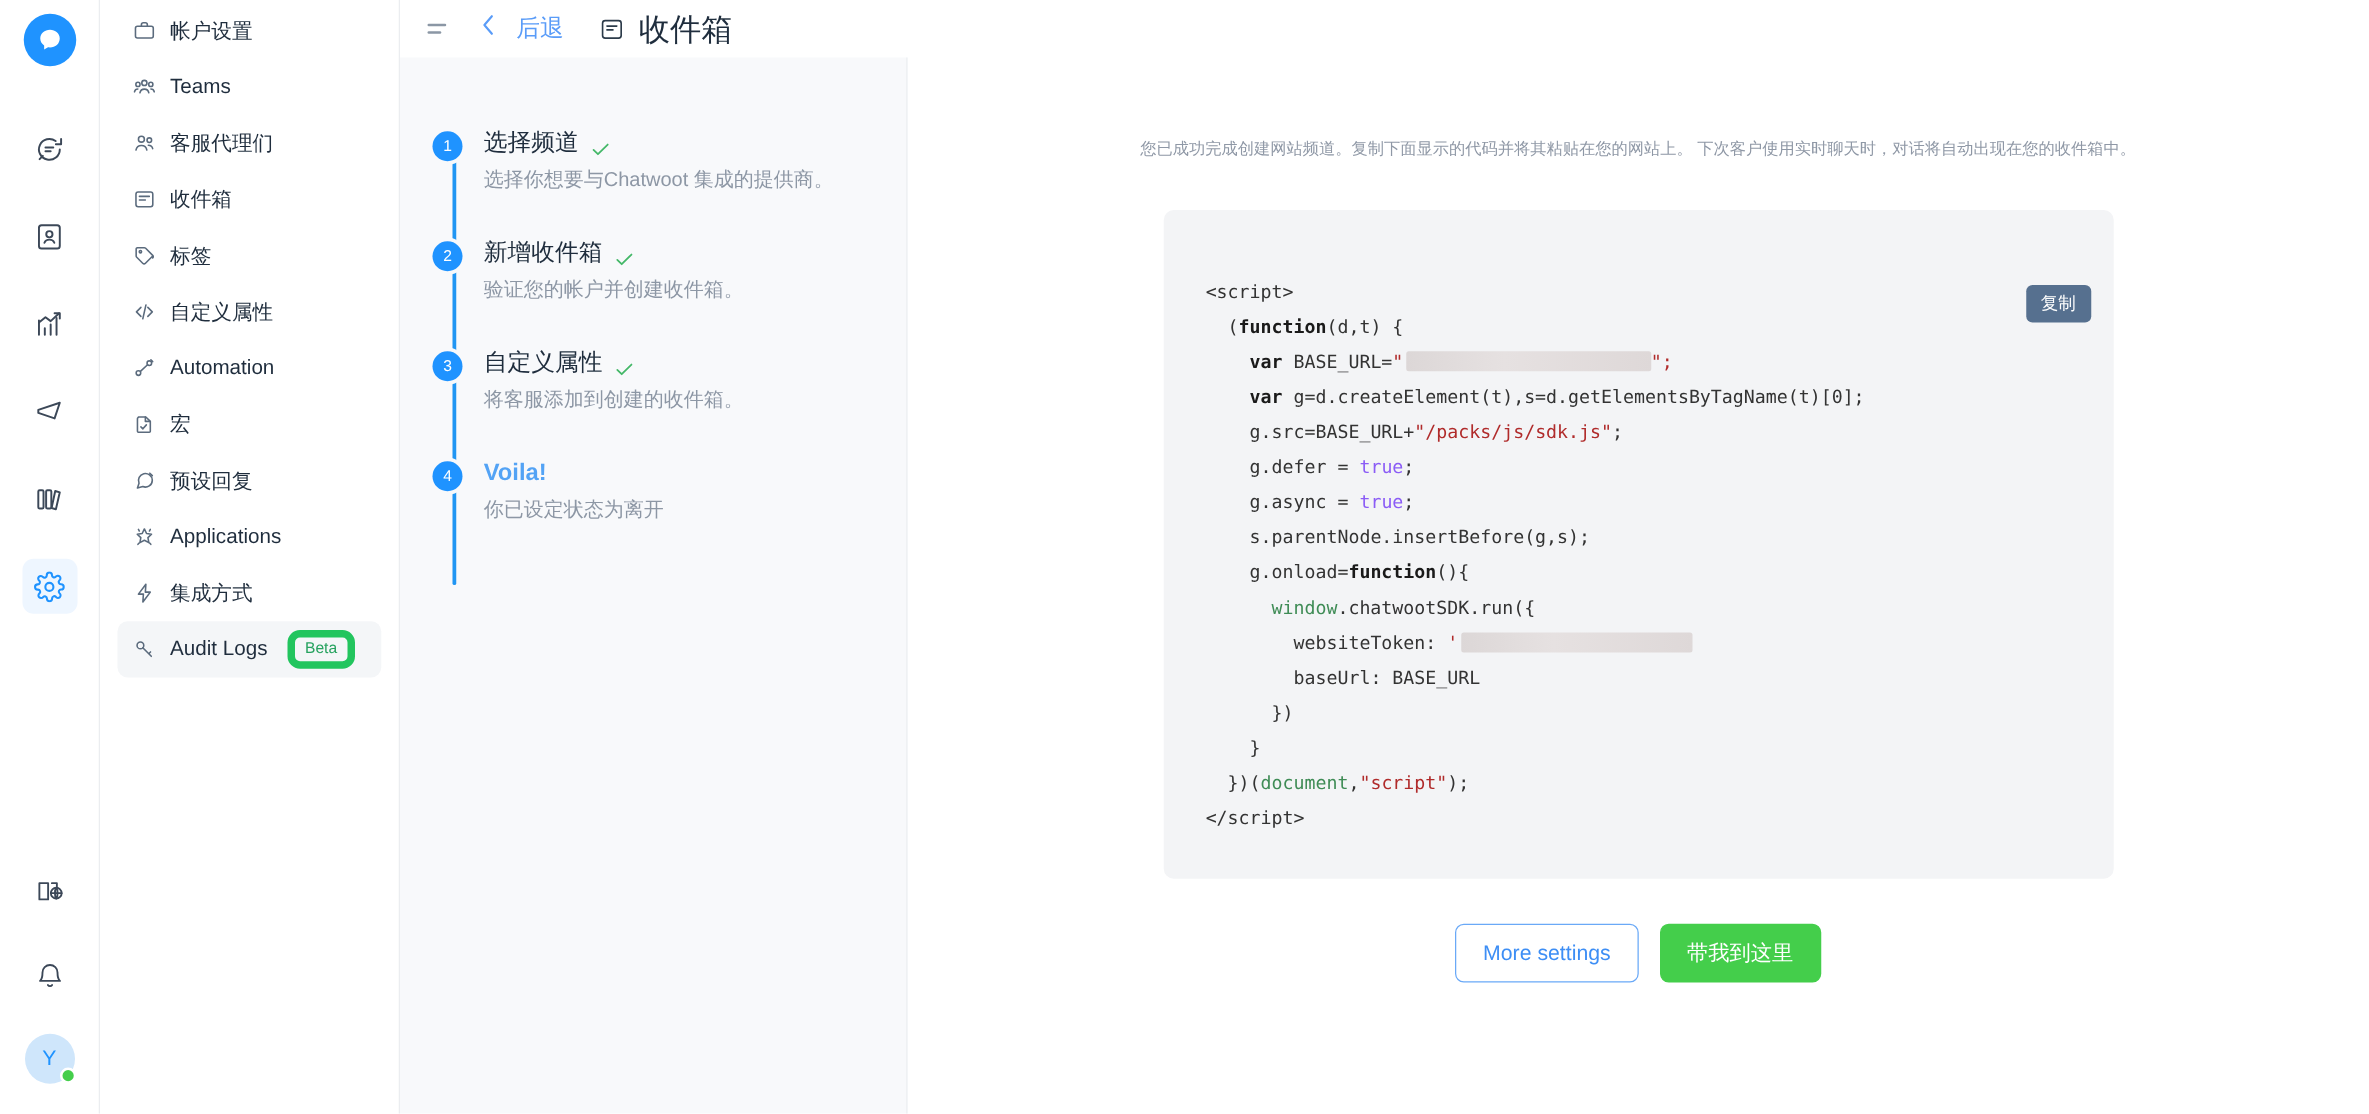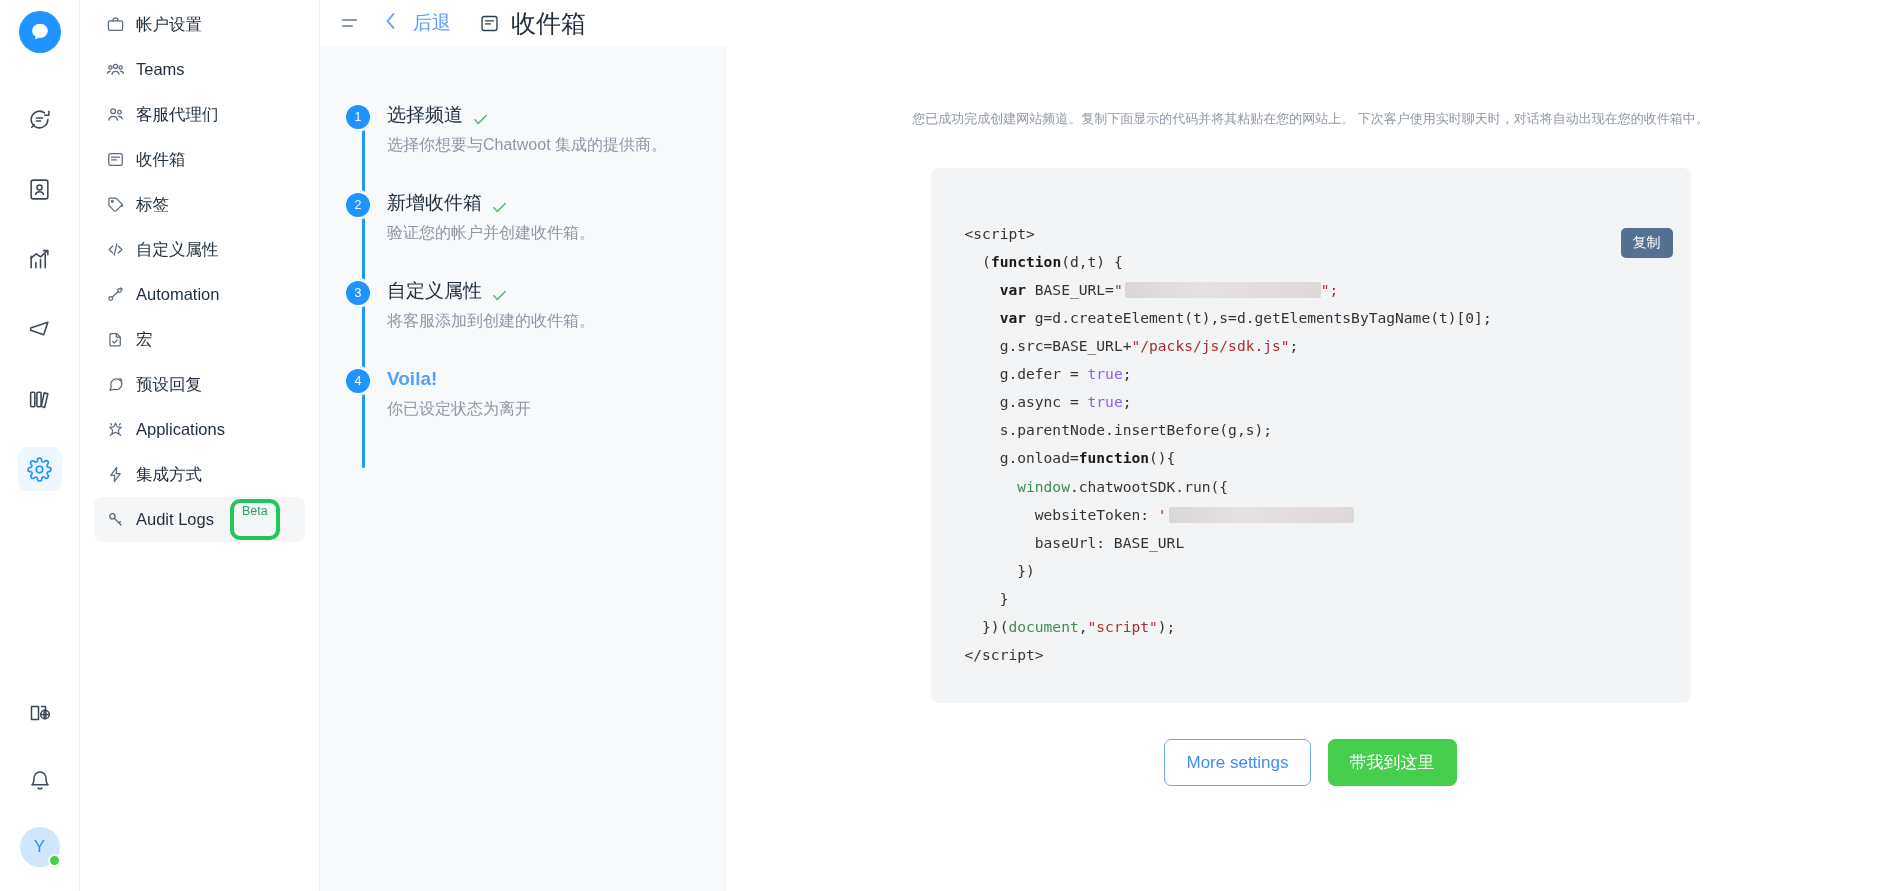--- a/index.html
+++ b/index.html
@@ -57,22 +57,22 @@
   .nav-item {
     display: flex; align-items: center; gap: 11px;
     height: 45px; margin: 0 14px; padding: 0 12px;
     border-radius: 8px; cursor: pointer;
     color: #1f2d3d; font-size: 16.5px; white-space: nowrap;
   }
   .nav-item .ico { width: 19px; height: 19px; flex: 0 0 19px; color: #5b6b7d; display:flex; align-items:center; justify-content:center; }
   .nav-item.active { background: #f4f6f8; }
   .beta {
     font-size: 12.5px; color: #27a360;
-    border: 4px solid #22c55e; border-radius: 10px;
-    padding: 1px 8px 16px; line-height: 1.25; margin-left: 5px;
+    border: 6px solid #22c55e; border-radius: 10px;
+    padding: 1px 8px 2px; line-height: 1.25; margin-left: 5px;
   }
 
   
   .main { flex: 1 1 auto; height: 891px; display: flex; flex-direction: column; min-width: 0; }
   .topbar {
     height: 46px; flex: 0 0 46px; background: #ffffff;
     display: flex; align-items: center; gap: 0px; padding-left: 22px;
   }
   .hamburger { width: 20px; height: 20px; display:flex; flex-direction:column; justify-content:center; gap:4px; cursor:pointer; }
   .hamburger i { display:block; height: 1.7px; background: #8b97a5; border-radius: 2px; }

